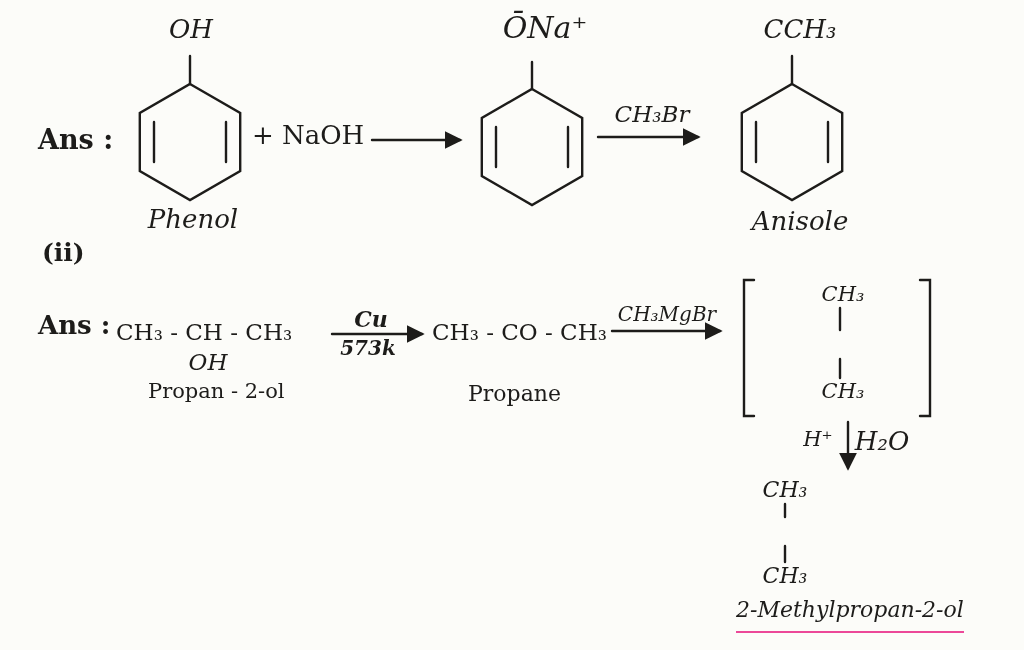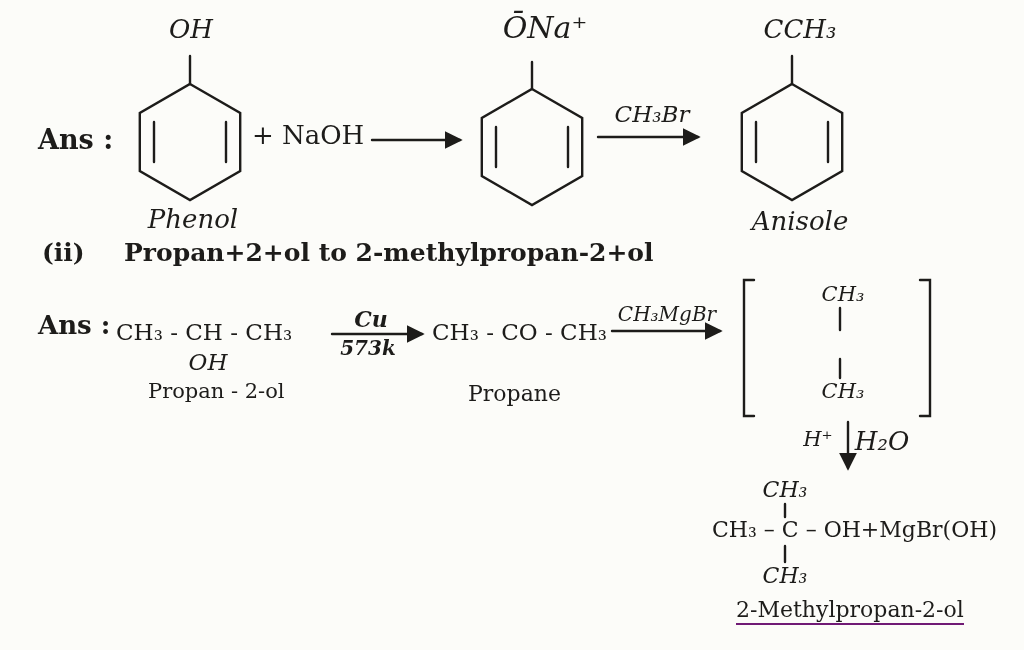--- a/index.html
+++ b/index.html
@@ -8,21 +8,21 @@
     background:#fcfcf9;overflow:hidden;
     font-family:"DejaVu Serif","Liberation Serif",serif;
     color:#1d1c1a;
   }
   .txt{position:absolute;white-space:nowrap;line-height:1.05;}
   .ctr{transform:translateX(-50%);font-style:italic;}
   .b{font-weight:700;}
   svg.art{position:absolute;left:0;top:0;width:1024px;height:650px;}
   svg.art *{stroke:#1d1c1a;fill:none;stroke-width:2.4;stroke-linecap:round;}
   svg.art .head{fill:#1d1c1a;stroke:none;}
-  .underline{border-bottom:2px solid #701a75;padding-bottom:2px;}
+  .underline{border-bottom:2px solid #ec4899;padding-bottom:10px;font-style:italic;}
 </style>
 </head>
 <body>
 
 <div id="page">
 
   <svg class="art" viewBox="0 0 1024 650" aria-hidden="true">
     <defs>
       <marker id="arr" viewBox="0 0 10 10" refX="8.5" refY="5" markerWidth="7.5" markerHeight="7.5" orient="auto">
         <path class="head" d="M0,0 L10,5 L0,10 z"></path>
@@ -80,21 +80,20 @@
   <div class="txt" style="left:252px;top:122px;font-size:26px">+ NaOH</div>
 
   <div class="txt ctr" style="left:545px;top:12px;font-size:30px">ŌNa⁺</div>
 
   <div class="txt ctr" style="left:652px;top:102px;font-size:23px">CH₃Br</div>
 
   <div class="txt ctr" style="left:800px;top:16px;font-size:26px">CCH₃</div>
   <div class="txt ctr" style="left:800px;top:208px;font-size:26px">Anisole</div>
 
   <div class="txt b" style="left:42px;top:240px;font-size:25px">(ii)</div>
-  <div class="txt b" style="left:124px;top:240px;font-size:25px">Propan+2+ol to 2-methylpropan-2+ol</div>
 
   <div class="txt b" style="left:38px;top:312px;font-size:26px">Ans :</div>
 
   <div class="txt" style="left:116px;top:320px;font-size:23px">CH₃ - CH - CH₃</div>
   <div class="txt ctr" style="left:208px;top:350px;font-size:23px">OH</div>
   <div class="txt" style="left:148px;top:380px;font-size:21px">Propan - 2-ol</div>
 
   <div class="txt ctr b" style="left:371px;top:308px;font-size:22px">Cu</div>
   <div class="txt ctr b" style="left:368px;top:338px;font-size:20px">573k</div>
 
@@ -103,17 +102,16 @@
 
   <div class="txt ctr" style="left:667px;top:304px;font-size:20px">CH₃MgBr</div>
 
   <div class="txt ctr" style="left:843px;top:283px;font-size:21px">CH₃</div>
   <div class="txt ctr" style="left:843px;top:380px;font-size:21px">CH₃</div>
 
   <div class="txt ctr" style="left:818px;top:428px;font-size:21px">H⁺</div>
   <div class="txt ctr" style="left:882px;top:428px;font-size:26px">H₂O</div>
 
   <div class="txt ctr" style="left:785px;top:478px;font-size:22px">CH₃</div>
-  <div class="txt" style="left:712px;top:518px;font-size:22px">CH₃ – C – OH+MgBr(OH)</div>
   <div class="txt ctr" style="left:785px;top:564px;font-size:22px">CH₃</div>
   <div class="txt underline" style="left:736px;top:598px;font-size:22px">2-Methylpropan-2-ol</div>
 
 </div>
 
 </body></html>

